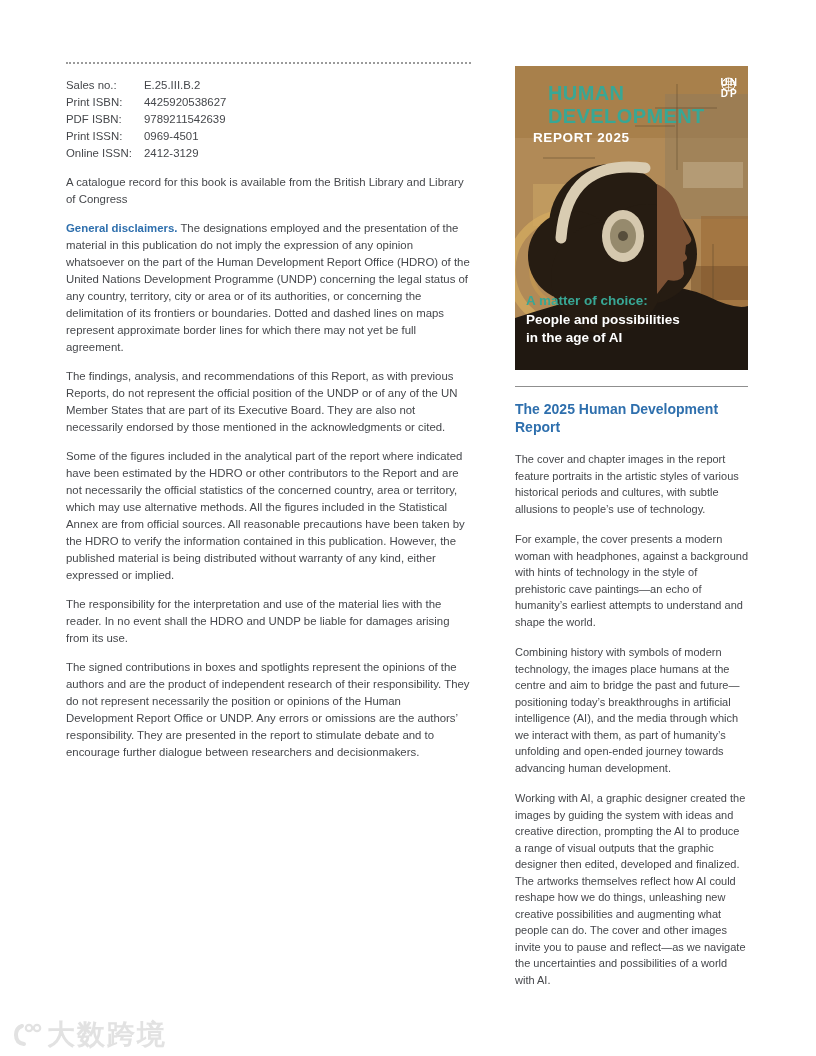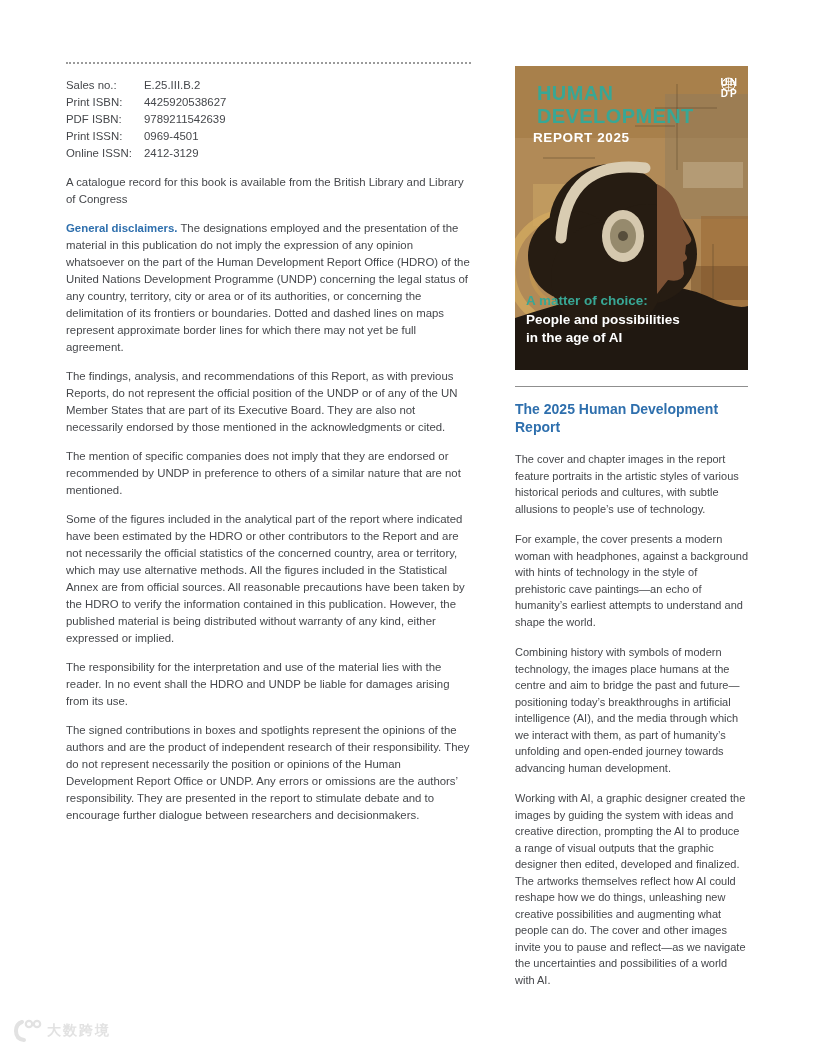--- a/index.html
+++ b/index.html
@@ -17,33 +17,33 @@
   .para{margin:0 0 12px 0;}
   .copyright-block div{font-weight:bold;color:#2e6fad;}
   .id-table{margin:0 0 12px 0;}
   .id-row{display:flex;}
   .id-label{width:78px;flex:0 0 78px;}
   .pink{color:#d6418f;margin-top:14px;}
   
   .right-col{position:absolute;left:515px;top:66px;width:233px;font-size:11px;line-height:16.5px;}
   .cover{position:relative;width:233px;height:304px;overflow:hidden;background:#b18a57;}
   .cover svg{position:absolute;left:0;top:0;}
-  .cover-title{position:absolute;left:22px;top:16px;color:#38a795;font-weight:bold;font-size:20px;line-height:23px;letter-spacing:0.4px;}
+  .cover-title{position:absolute;left:33px;top:16px;color:#38a795;font-weight:bold;font-size:20px;line-height:23px;letter-spacing:0.4px;}
   .cover-sub{position:absolute;left:18px;top:64px;color:#ffffff;font-weight:bold;font-size:13.5px;letter-spacing:0.6px;}
   .cover-logo{position:absolute;right:9px;top:11px;color:#ffffff;text-align:center;font-weight:bold;font-size:10px;line-height:11px;letter-spacing:2px;}
   .cover-logo .globe{display:block;margin:0 auto 2px;}
   .cover-tagline{position:absolute;left:11px;top:226px;font-size:13.5px;line-height:18.5px;font-weight:bold;color:#ffffff;}
   .tagline-accent{color:#38a795;}
   .divider{border-top:1px solid #8f8f8f;margin:16px 0 13px 0;}
   .rc-heading{color:#2e6fad;font-weight:bold;font-size:14px;line-height:18px;margin:0 0 15px 0;}
   .rc-para{margin:0 0 14px 0;}
   
   .watermark{
     position:absolute;left:12px;top:1016px;display:flex;align-items:center;gap:5px;
-    color:#e2e2e2;font-size:14px;font-weight:bold;letter-spacing:2px;
+    color:#e2e2e2;font-size:28px;font-weight:bold;letter-spacing:2px;
   }
 </style>
 </head>
 <body>
 
 <div class="left-col">
 
 
   <div class="id-table">
     <div class="id-row">
@@ -67,21 +67,20 @@
       <span class="id-value">2412-3129</span>
     </div>
   </div>
 
   <p class="para">A catalogue record for this book is available from the British Library and Library of Congress</p>
 
   <p class="para"><span class="blue-bold">General disclaimers.</span><span> The designations employed and the presentation of the material in this publication do not imply the expression of any opinion whatsoever on the part of the Human Development Report Office (HDRO) of the United Nations Development Programme (UNDP) concerning the legal status of any country, territory, city or area or of its authorities, or concerning the delimitation of its frontiers or boundaries. Dotted and dashed lines on maps represent approximate border lines for which there may not yet be full agreement.</span></p>
 
   <p class="para">The findings, analysis, and recommendations of this Report, as with previous Reports, do not represent the official position of the UNDP or of any of the UN Member States that are part of its Executive Board. They are also not necessarily endorsed by those mentioned in the acknowledgments or cited.</p>
 
-  <p class="para">The mention of specific companies does not imply that they are endorsed or recommended by UNDP in preference to others of a similar nature that are not mentioned.</p>
 
   <p class="para">Some of the figures included in the analytical part of the  report where indicated have been estimated by the HDRO or other contributors to the Report and are not necessarily the official statistics of the concerned country, area or territory, which may use alternative methods. All the figures included in the Statistical Annex are from official sources. All reasonable precautions have been taken by the HDRO to verify the information contained in this publication. However, the published material is being distributed without warranty of any kind, either expressed or implied.</p>
 
   <p class="para">The responsibility for the interpretation and use of the material lies with the reader. In no event shall the HDRO and UNDP be liable for damages arising from its use.</p>
 
   <p class="para">The signed contributions in boxes and spotlights represent the opinions of the authors and are the product of independent research of their responsibility. They do not represent necessarily the position or opinions of the Human Development Report Office or UNDP. Any errors or omissions are the authors’ responsibility. They are presented in the report to stimulate debate and to encourage further dialogue between researchers and decisionmakers.</p>
 
 </div>
 
 <div class="right-col">

